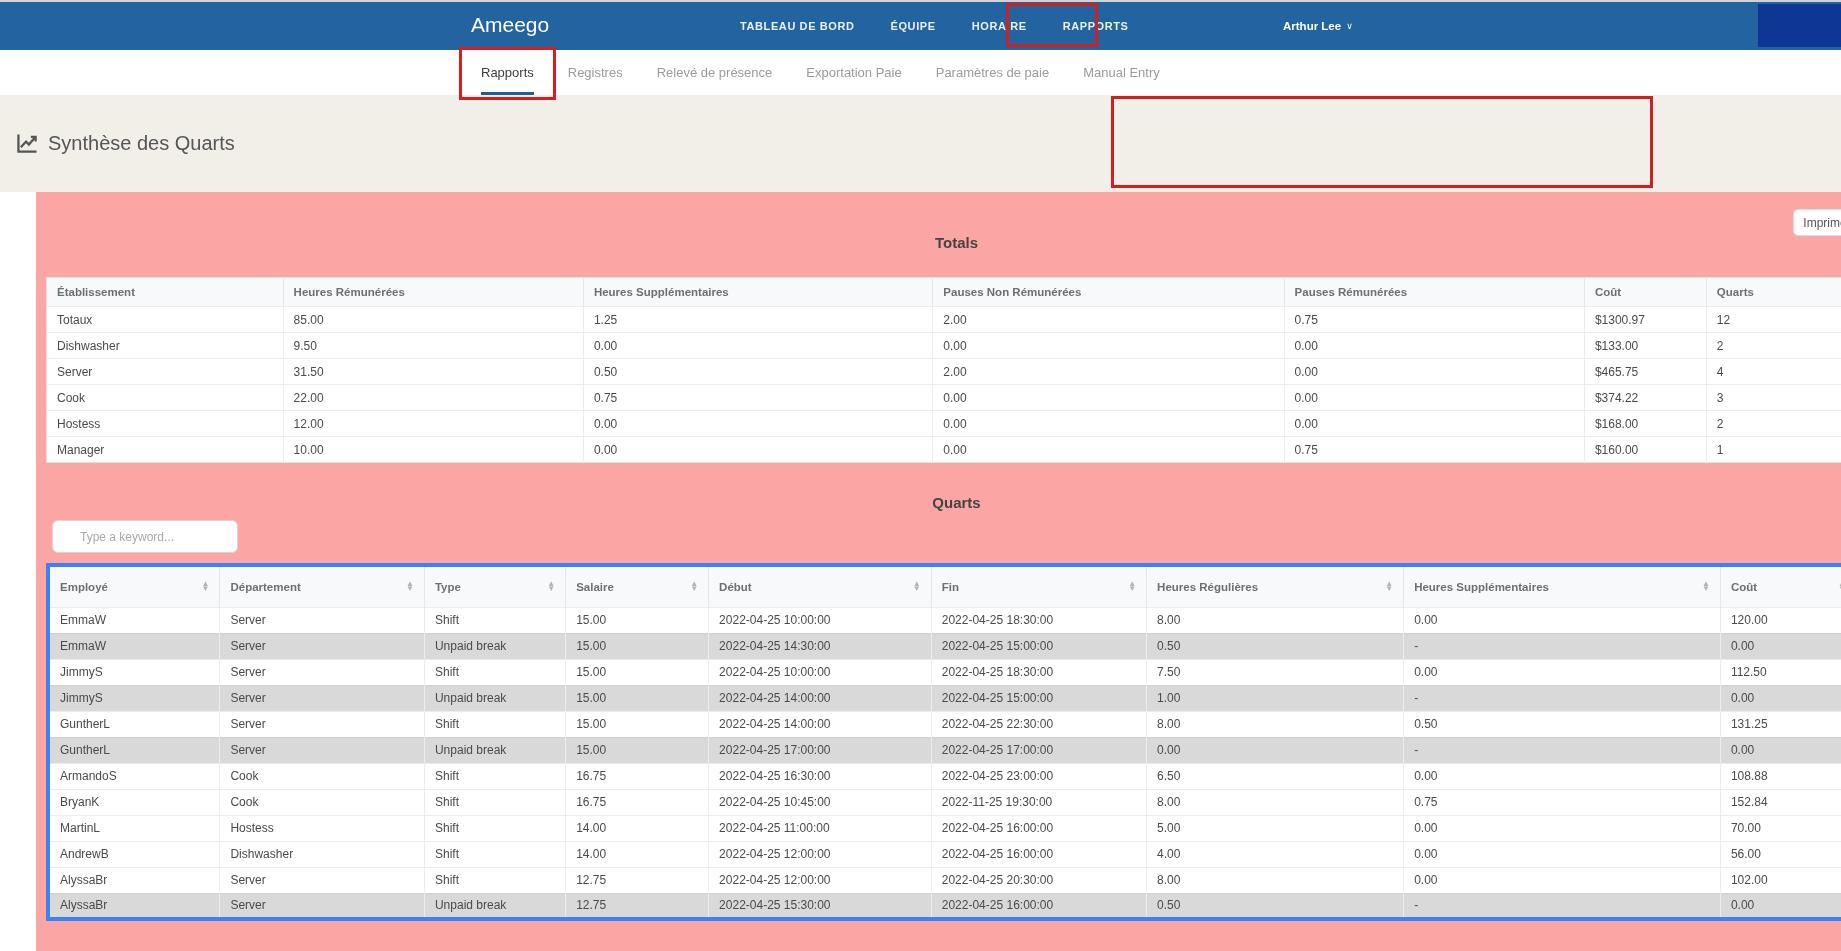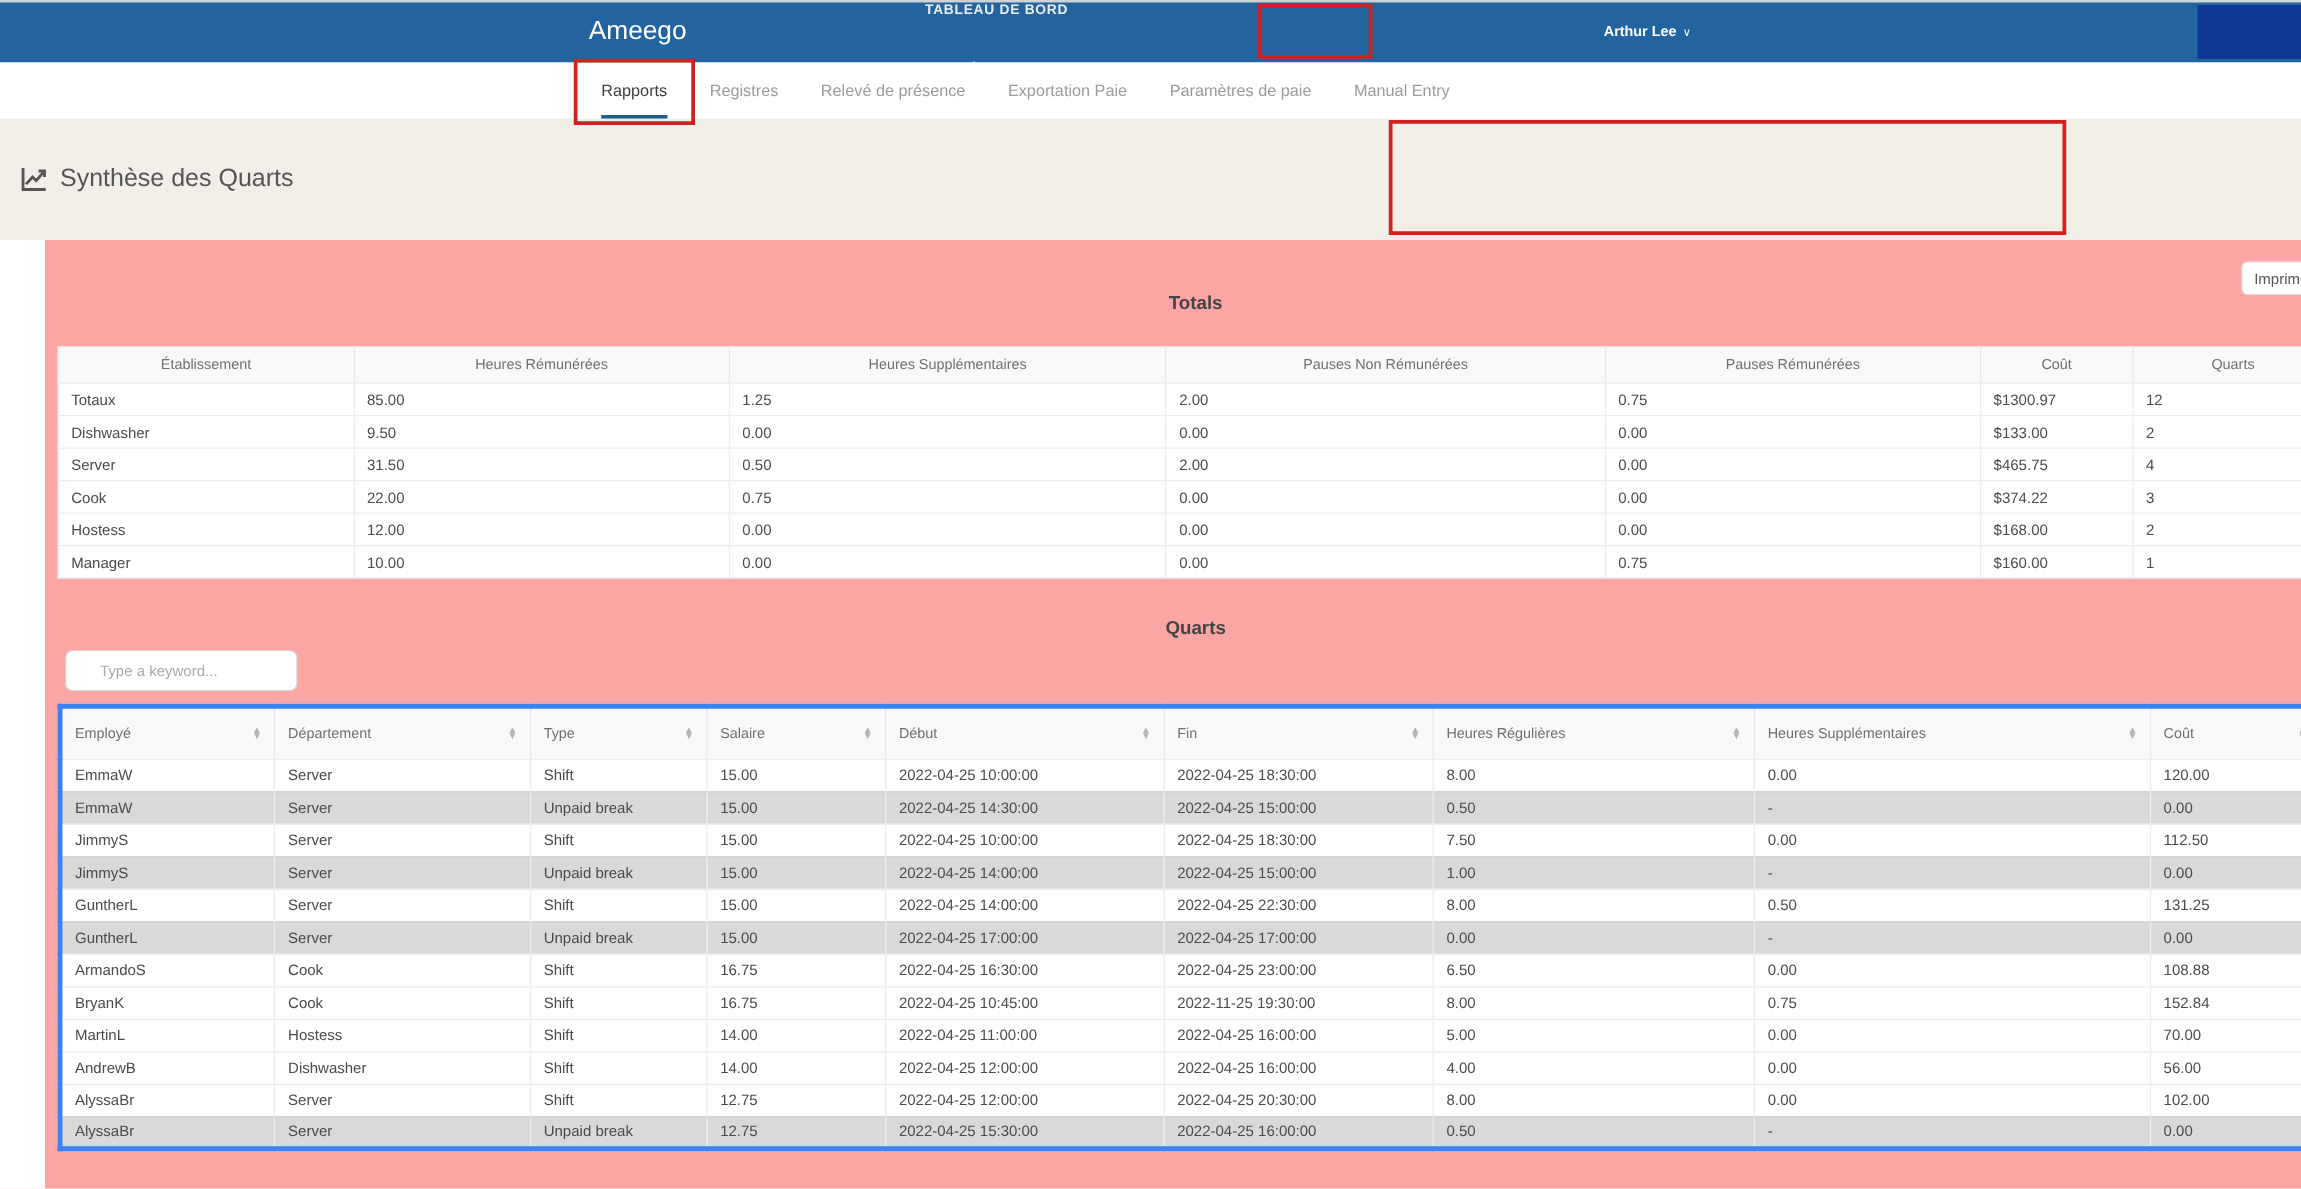--- a/index.html
+++ b/index.html
@@ -4,21 +4,21 @@
 <style>
   * { margin:0; padding:0; box-sizing:border-box; }
   body { font-family:"Liberation Sans", sans-serif; background:#fff; }
   .page { position:relative; width:1841px; height:951px; overflow:hidden; background:#fff; }
 
   
   .nav { position:absolute; top:0; left:0; width:100%; height:50px;
          background:var(--nav-bar,#2263a0); border-top:2px solid #ccd3d9; }
   .brand { position:absolute; left:471px; top:0; height:48px; line-height:46px;
            color:#fff; font-size:21px; cursor:pointer; }
-  .nav-menu { position:absolute; left:740px; top:0; height:48px; display:flex; gap:36px; align-items:center;flex-direction:column; }
+  .nav-menu { position:absolute; left:740px; top:0; height:48px; display:flex; gap:36px; align-items:center; }
   .nav-item { color:#e9f0f7; font-size:11px; font-weight:bold; letter-spacing:.6px;
               cursor:pointer; white-space:nowrap; }
   .nav-user { position:absolute; left:1283px; top:0; height:48px; display:flex; align-items:center; gap:5px;
               color:#fff; font-size:11.5px; font-weight:bold; cursor:pointer; }
   .nav-user .chev { font-size:9px; font-weight:normal; }
   .nav-highlight { position:absolute; right:0; top:2px; width:83px; height:43px;
                    background:var(--nav-highlight,#0e3795); }
 
   
   .tabs { position:absolute; top:50px; left:0; width:100%; height:45px; background:#fff;
@@ -55,21 +55,21 @@
   #totals-title { top:42px; }
   #quarts-title { top:302px; }
   .search-input { position:absolute; left:16px; top:328px; width:186px; height:33px;
                   border:1px solid #d6d6d6; border-radius:6px; padding:0 27px; font-size:12px;
                   color:#666; font-family:inherit; }
   .search-input::placeholder { color:#a9a9a9; }
 
   table { border-collapse:collapse; table-layout:fixed; font-size:12px; color:#4a4a4a; background:#fff; }
   #totals-table { position:absolute; left:10px; top:85px; width:1821px; border:1px solid #e2e2e2; }
   #quarts-table { position:absolute; left:10px; top:371px; width:1814px; border:4px solid #3b82f6; }
-  th { background:#f8f9fa; font-weight:normal; text-align:center; color:#6f6f6f;
+  th { background:#f8f9fa; font-weight:bold; text-align:left; color:#6f6f6f;
        border-right:1px solid #e7e7e7; }
   th:last-child { border-right:none; }
   #totals-table th { height:29px; padding:0 10px; font-size:11.5px; }
   #quarts-table th { height:42px; padding:0 10px; font-size:11.5px; cursor:pointer; }
   td { height:26px; padding:0 10px; border-top:1px solid #ededed; border-right:1px solid #ededed; }
   td:last-child { border-right:none; }
   .th-flex { display:flex; align-items:center; justify-content:space-between; }
   .sorter { display:inline-flex; flex-direction:column; line-height:.62; font-size:8px; color:#b3b3b3; }
   tr.gray td { background:var(--unpaid-row,#d9d9d9); border-top-color:#cfcfcf; }
 

